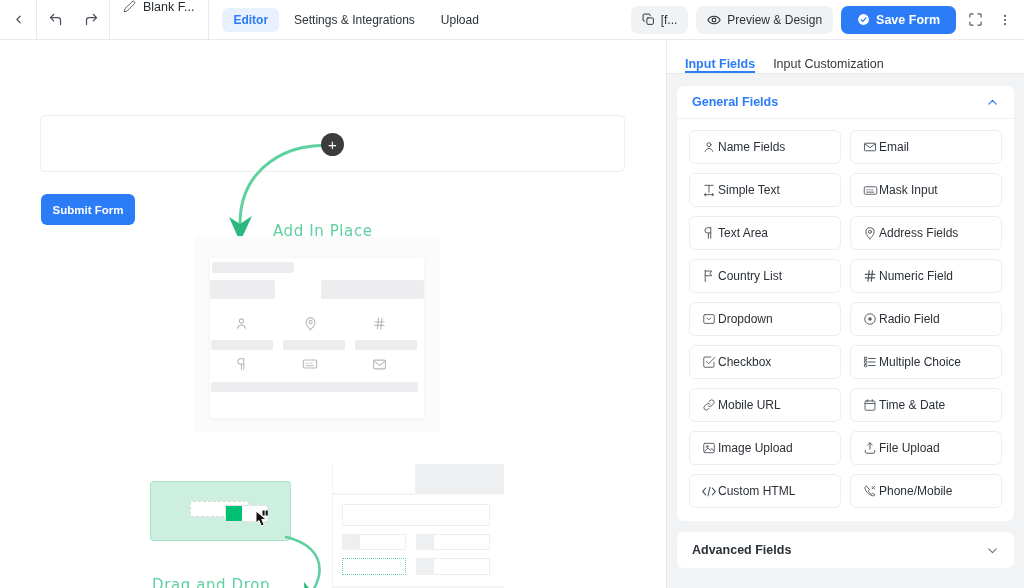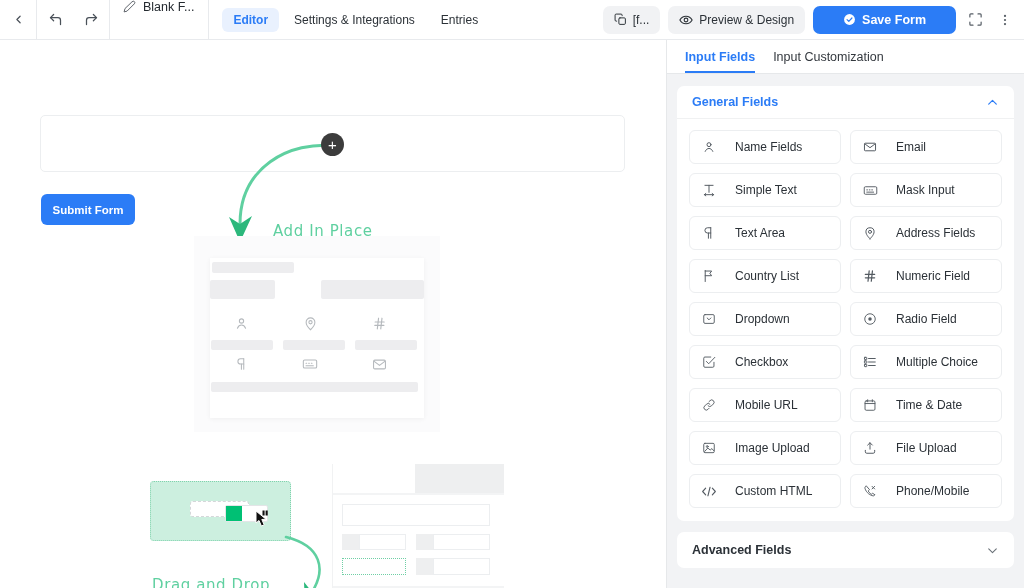--- a/index.html
+++ b/index.html
@@ -38,21 +38,21 @@
   .tb-tab.active { color: #2b7cf6; background: #e9f1fe; font-weight: 600; }
   .tb-right { margin-left: auto; display: flex; align-items: center; gap: 8px; padding-right: 8px; }
   .tb-chip {
     display: flex; align-items: center; gap: 6px;
     height: 28px; padding: 0 11px; border-radius: 7px;
     background: #f1f2f4; color: #2b3137; font-size: 12px; cursor: pointer;
     white-space: nowrap;
   }
   .tb-save {
     display: flex; align-items: center; gap: 6px;
-    height: 28px; padding: 0 30px; border-radius: 7px;
+    height: 28px; padding: 0 16px; border-radius: 7px;
     background: #2b7cf6; color: #ffffff; font-size: 12.5px; font-weight: 600;
     cursor: pointer; white-space: nowrap;
   }
   .tb-plain-icon {
     width: 22px; height: 28px; display: flex; align-items: center; justify-content: center;
     color: #555c64; cursor: pointer;
   }
 
   
   .body { flex: 1; display: flex; min-height: 0; position: relative; }
@@ -152,40 +152,40 @@
     flex: 1; background: #f2f3f5;
     display: flex; flex-direction: column; min-width: 0;
     border-left: 1px solid #e6e8ea;
   }
   .panel-tabs {
     height: 34px; flex: 0 0 34px; background: #fff;
     display: flex; align-items: flex-end; gap: 18px;
     padding: 0 18px; border-bottom: 1px solid #e6e8ea;
   }
   .ptab {
-    font-size: 12.5px; color: #33383e; padding-bottom: 7px;
+    font-size: 12.5px; color: #33383e; 
     cursor: pointer; white-space: nowrap; border-bottom: 2px solid transparent;
   }
   .ptab.active { color: #2b7cf6; border-bottom-color: #2b7cf6; font-weight: 600; }
   .panel-scroll { flex: 1; overflow: hidden; padding: 12px 10px 12px 10px; }
   .card { background: #ffffff; border-radius: 7px; }
   .card-head {
     height: 33px; display: flex; align-items: center; justify-content: space-between;
     padding: 0 15px; border-bottom: 1px solid #f0f1f2; cursor: pointer;
   }
   .card-head .t { font-size: 12.5px; font-weight: 700; color: #2b7cf6; }
   .card-head.muted .t { color: #2b3137; text-align: right; }
   .chev { color: #2b7cf6; display: flex; }
   .chev.muted { color: #6a7178; }
   .grid {
     display: grid; grid-template-columns: 1fr 1fr; gap: 9px;
     padding: 11px 12px 13px 12px;
   }
   .fitem {
-    display: flex; align-items: center; gap: 18px;
+    display: flex; align-items: center; gap: 1px;
     height: 34px; padding: 0 11px;
     border: 1px solid #eceef0; border-radius: 6px; background: #fff;
     font-size: 12px; color: #2b3137; cursor: grab; white-space: nowrap; overflow: hidden;
   }
   .fitem .ico { color: #545b62; display: flex; flex: 0 0 16px; align-items: center; justify-content: center; }
   .card-adv { margin-top: 11px; }
   .card-adv .card-head { border-bottom: none; height: 36px; }
   svg { display: block; }
 </style>
 </head>
@@ -225,21 +225,21 @@
             <path d="M17 3a2.8 2.8 0 1 1 4 4L7.5 20.5 2 22l1.5-5.5z"></path>
           </svg>
       </span>
       <span>Blank F...</span>
     </div>
     <div class="tb-sep"></div>
 
     <div class="tb-tabs">
       <div class="tb-tab active">Editor</div>
       <div class="tb-tab">Settings &amp; Integrations</div>
-      <div class="tb-tab">Entries</div>
+      <div class="tb-tab">Upload</div>
     </div>
 
     <div class="tb-right">
       <div class="tb-chip">
         <span>
           <svg width="13" height="13" viewBox="0 0 24 24" fill="none" stroke="currentColor" stroke-width="1.8" stroke-linecap="round" stroke-linejoin="round">
               <rect x="9" y="9" width="12" height="12" rx="2"></rect>
               <path d="M5 15H4a2 2 0 0 1-2-2V4a2 2 0 0 1 2-2h9a2 2 0 0 1 2 2v1"></path>
             </svg>
         </span>

